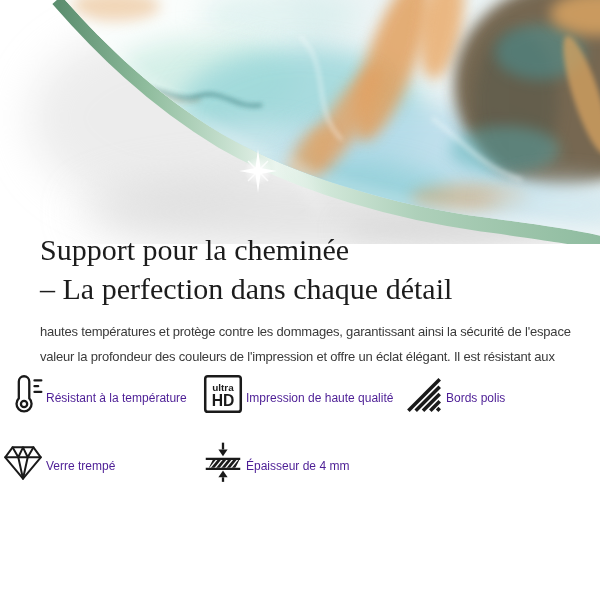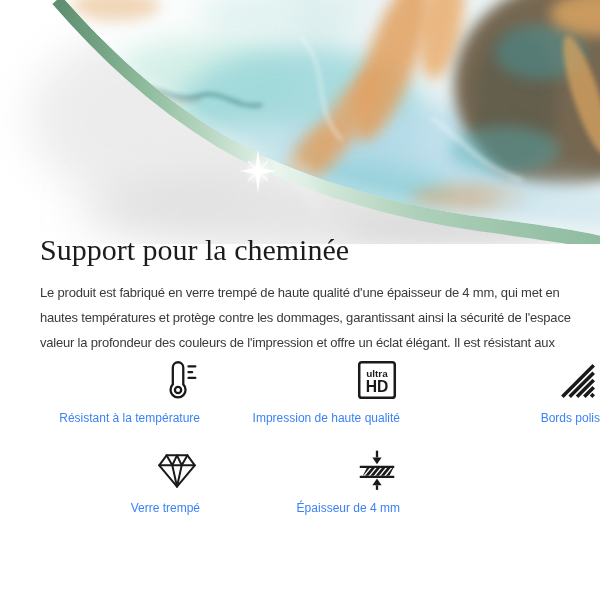--- a/index.html
+++ b/index.html
@@ -12,24 +12,24 @@
   .content{position:relative;margin-top:-14px;padding:0 20px 0 40px;}
   .title{
     margin:0;font-family:"Liberation Serif",serif;font-weight:400;
     font-size:30px;line-height:39px;color:#1c1c1c;
   }
   .desc{margin:11px 0 0;color:#3a3a3a;font-size:13px;line-height:25px;letter-spacing:-0.2px;}
   .desc div{white-space:nowrap;}
   .features{
     display:grid;grid-template-columns:repeat(3,200px);row-gap:22px;margin-top:2px;
   }
-  .feature{display:flex;flex-direction:column;align-items:flex-end;}
+  .feature{display:flex;flex-direction:row;align-items:center;}
   .ficon{height:46px;display:flex;align-items:center;justify-content:center;}
   .ficon svg{display:block;}
-  .flabel{margin-top:8px;font-size:12px;color:#3b82f6;white-space:nowrap;}
+  .flabel{margin-top:8px;font-size:12px;color:#4c1d95;white-space:nowrap;}
 </style>
 </head>
 <body>
 
 <div class="hero">
 <svg width="600" height="244" viewBox="0 0 600 244">
   <defs>
     <filter id="bL" x="-60%" y="-60%" width="220%" height="220%">
           <feGaussianBlur stdDeviation="22"></feGaussianBlur>
         </filter>
@@ -111,23 +111,23 @@
     <path d="M258,149 L260.6,168 L277,171 L260.6,174 L258,193 L255.4,174 L239,171 L255.4,168 Z" fill="#ffffff" opacity="0.95"></path>
     <line x1="248" y1="161" x2="268" y2="181" stroke="#ffffff" stroke-width="1.4" opacity="0.8"></line>
     <line x1="268" y1="161" x2="248" y2="181" stroke="#ffffff" stroke-width="1.4" opacity="0.8"></line>
   </g>
 </svg>
 </div>
 
 <div class="content">
   <h1 class="title">
     <span>Support pour la cheminée</span><br>
+    <span>– La perfection dans chaque détail</span>
   </h1>
   <div class="desc">
-    <div>Le produit est fabriqué en verre trempé de haute qualité d'une épaisseur de 4 mm, qui met en</div>
     <div>hautes températures et protège contre les dommages, garantissant ainsi la sécurité de l'espace</div>
     <div>valeur la profondeur des couleurs de l'impression et offre un éclat élégant. Il est résistant aux</div>
   </div>
 </div>
 
 <div class="features">
 
   <div class="feature">
     <div class="ficon">
       <svg width="46" height="46" viewBox="0 0 44 44" fill="none" stroke="#1a1a1a" stroke-width="2.2" stroke-linecap="round" stroke-linejoin="round">

